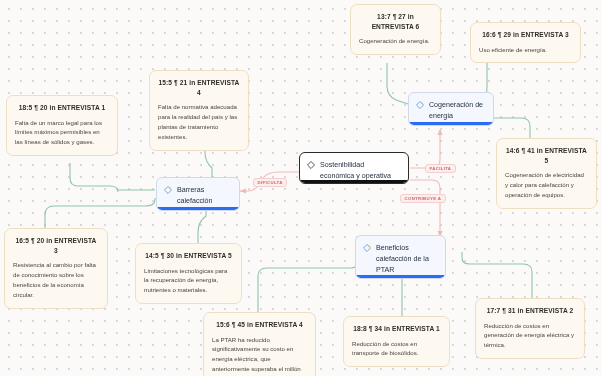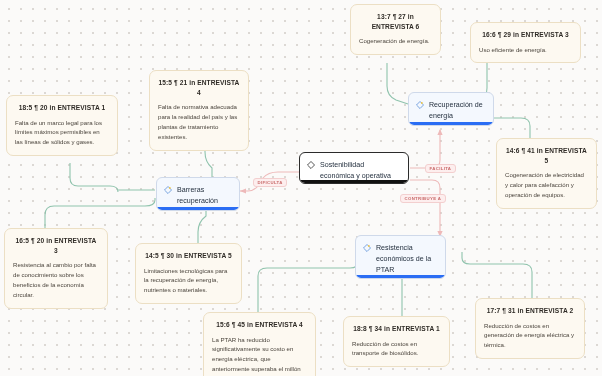--- a/index.html
+++ b/index.html
@@ -198,51 +198,51 @@
   <div class="qbody">Reducción de costos en generación de energía eléctrica y térmica.</div>
 </div>
 
 <div class="node" style="left:156px;top:177px;width:84px;height:34px;">
   <span class="dia">
     <svg viewBox="0 0 10 10" width="8" height="8">
       <polygon points="5,0.6 9.4,5 5,9.4 0.6,5" fill="none" stroke="#5b8fd8" stroke-width="1"></polygon>
       <circle cx="7.3" cy="2.4" r="1.1" fill="#f2c230"></circle>
     </svg>
   </span>
-  <span class="nlabel">Barreras recuperación</span>
+  <span class="nlabel">Barreras calefacción</span>
   <span class="accent"></span>
 </div>
 
 <div class="node center" style="left:299px;top:152px;width:110px;height:32px;">
   <span class="dia">
     <svg viewBox="0 0 10 10" width="8" height="8">
       <polygon points="5,0.6 9.4,5 5,9.4 0.6,5" fill="none" stroke="#2b2b2b" stroke-width="1"></polygon>
     </svg>
   </span>
   <span class="nlabel">Sostenibilidad económica y operativa</span>
   <span class="accent"></span>
 </div>
 
 <div class="node" style="left:408px;top:92px;width:86px;height:34px;">
   <span class="dia">
     <svg viewBox="0 0 10 10" width="8" height="8">
       <polygon points="5,0.6 9.4,5 5,9.4 0.6,5" fill="none" stroke="#5b8fd8" stroke-width="1"></polygon>
       <circle cx="7.3" cy="2.4" r="1.1" fill="#f2c230"></circle>
     </svg>
   </span>
-  <span class="nlabel">Recuperación de energía</span>
+  <span class="nlabel">Cogeneración de energía</span>
   <span class="accent"></span>
 </div>
 
 <div class="node" style="left:355px;top:235px;width:91px;height:44px;">
   <span class="dia">
     <svg viewBox="0 0 10 10" width="8" height="8">
       <polygon points="5,0.6 9.4,5 5,9.4 0.6,5" fill="none" stroke="#5b8fd8" stroke-width="1"></polygon>
       <circle cx="7.3" cy="2.4" r="1.1" fill="#f2c230"></circle>
     </svg>
   </span>
-  <span class="nlabel">Resistencia económicos de la PTAR</span>
+  <span class="nlabel">Beneficios calefacción de la PTAR</span>
   <span class="accent"></span>
 </div>
 
 <div class="elabel" style="left:253px;top:178px;">DIFICULTA</div>
 <div class="elabel" style="left:425px;top:164px;">FACILITA</div>
 <div class="elabel" style="left:400px;top:194px;">CONTRIBUYE A</div>
 
 </body></html>

